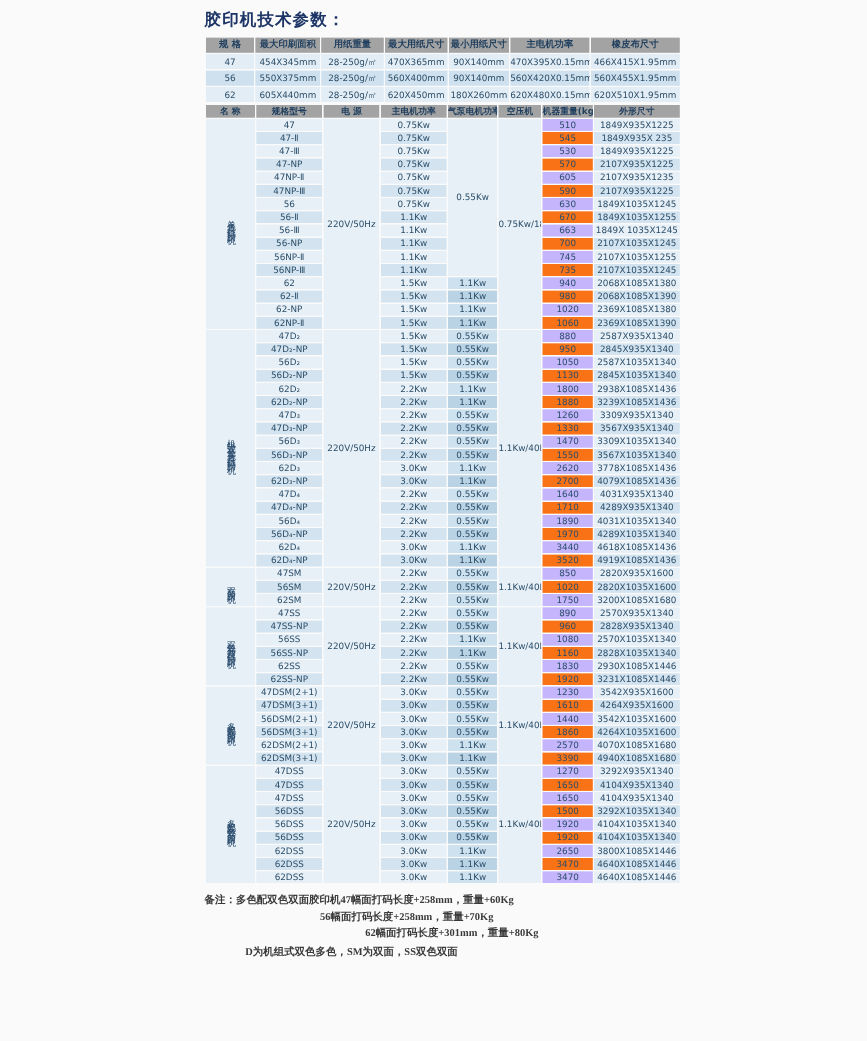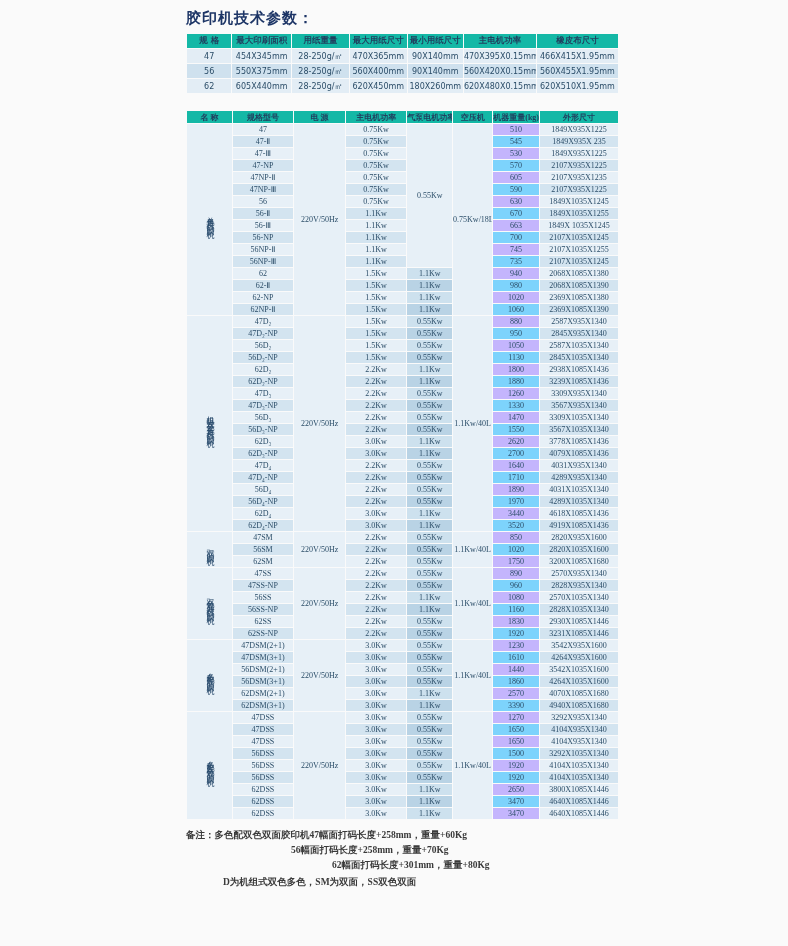--- a/index.html
+++ b/index.html
@@ -6,41 +6,41 @@
   html,body { background:#fafafa; }
   body { font-family:"DejaVu Sans", sans-serif; }
   .page { position:relative; width:664px; height:946px; background:#fafafa; overflow:hidden; }
   .content { position:absolute; left:186px; top:0; width:433px; }
 
   .sec-title { margin-top:9px; font-size:15px; font-weight:bold; color:#1d3566; letter-spacing:1px; }
   .sec-title.second { margin-top:8px; }
 
   table { border-collapse:collapse; table-layout:fixed; width:100%; margin-top:5px; }
   th, td { border:1px solid #fafafa; text-align:center; vertical-align:middle; overflow:hidden; white-space:nowrap; }
-  th { background:#14b8a6; color:#21405f; font-weight:bold; font-size:8.5px; height:15px; }
+  th { background:#a3a3a3; color:#21405f; font-weight:bold; font-size:8.5px; height:15px; }
 
   
   .t1 td { font-size:8px; color:#2b4d68; height:15px; }
   .t1 tr.r-even td { background:#e3edf5; }
   .t1 tr.r-odd  td { background:#cfe1ee; }
 
   
-  .t2 { margin-top:16px;font-family:Liberation Serif, serif; }
+  .t2 { margin-top:0; }
   .t2 th { height:13px; font-size:8px; }
   .t2 td { font-size:8px; color:#2b4d68; height:11.4px; line-height:11px; padding:0; }
   .t2 tr.r-even td { background:#e7f0f7; }
   .t2 tr.r-odd  td { background:#d3e4f0; }
   .t2 td.name-cell   { background:#b2cee1; }
   .t2 td.power-cell  { background:#b7d2e4; }
   .t2 td.pump-merged { background:#bcd6e7; }
   .t2 td.comp-cell   { background:#cbdfec; }
   .t2 tr.r-even td.pump-cell { background:#cde1ee; }
   .t2 tr.r-odd  td.pump-cell { background:#b9d3e5; }
   .t2 tr.r-even td.weight-cell { background:#c4b5fd; }
-  .t2 tr.r-odd  td.weight-cell { background:#7dd3fc; }
+  .t2 tr.r-odd  td.weight-cell { background:#f97316; }
 
   .vert { writing-mode:vertical-rl; text-orientation:upright; letter-spacing:2px;
           font-size:8px; color:#27496b; display:inline-block; line-height:10px; }
 
   .notes { margin-top:8px; font-size:9.5px; font-weight:bold; color:#3a3a3a; line-height:15px;font-family:Liberation Serif, serif; }
   .notes .nl2 { margin-left:105px; }
   .notes .nl3 { margin-left:146px; }
   .notes .nl4 { margin-left:37px; margin-top:2px; }
 </style>
 </head>

